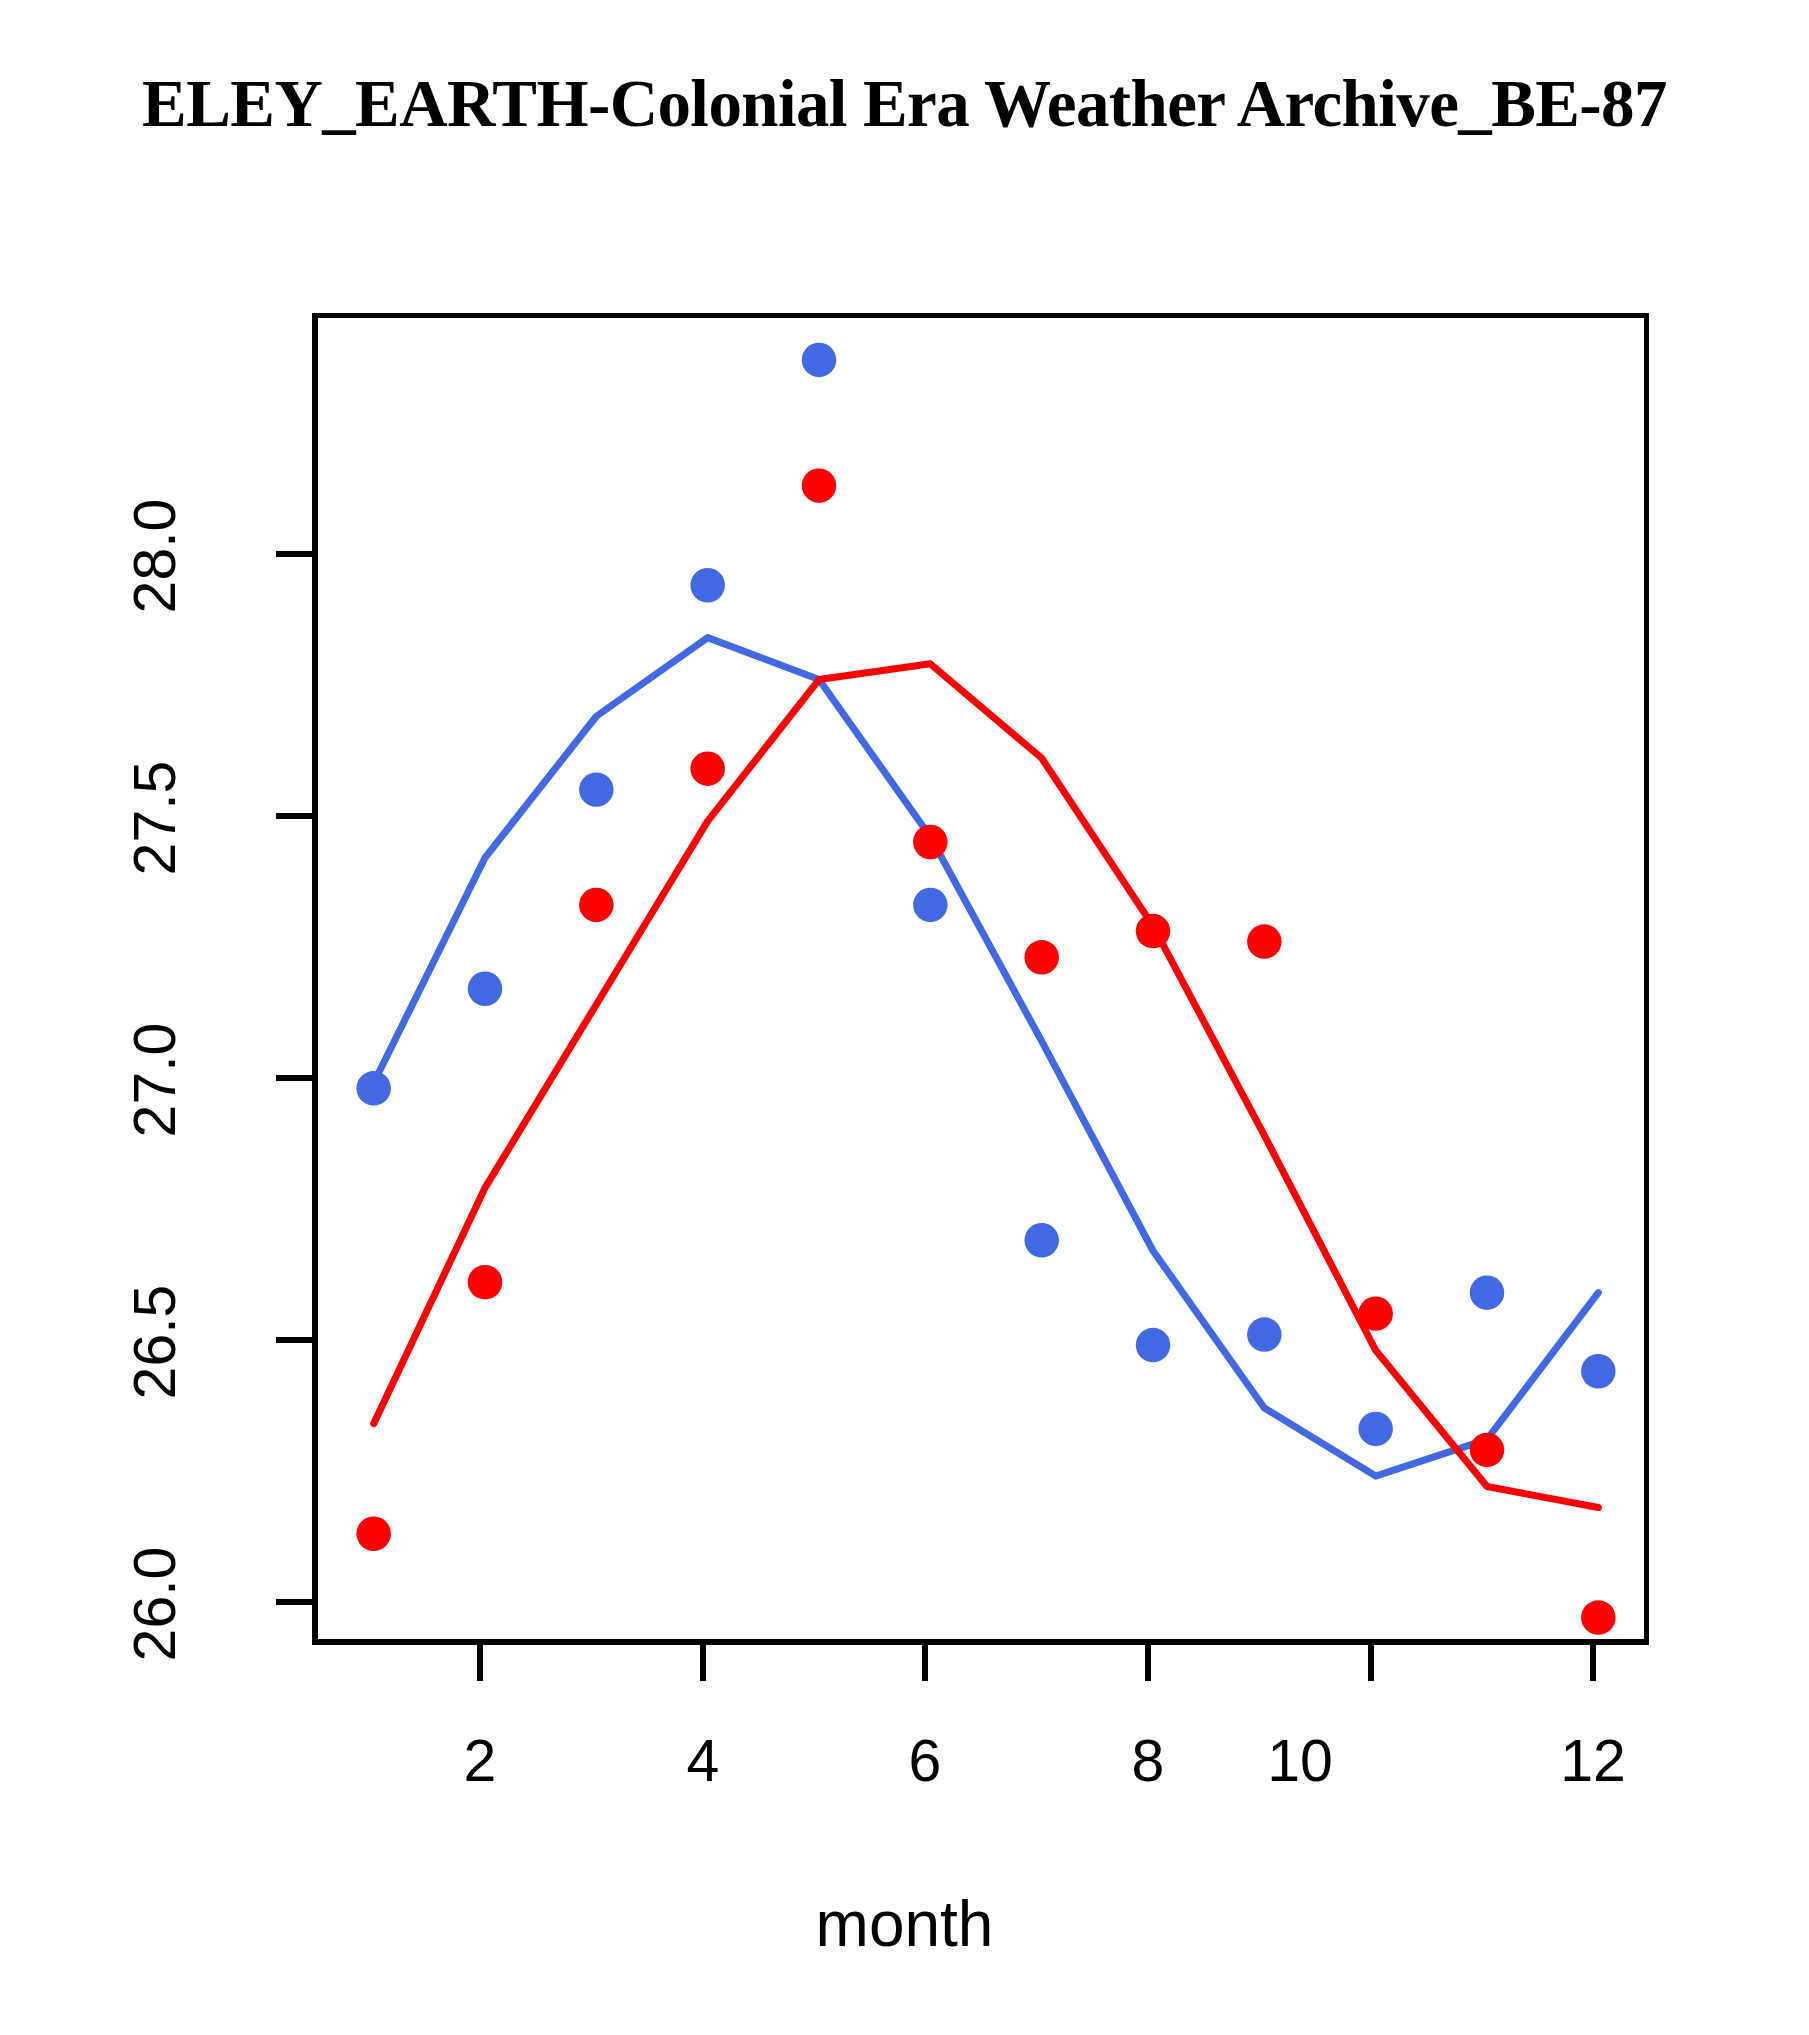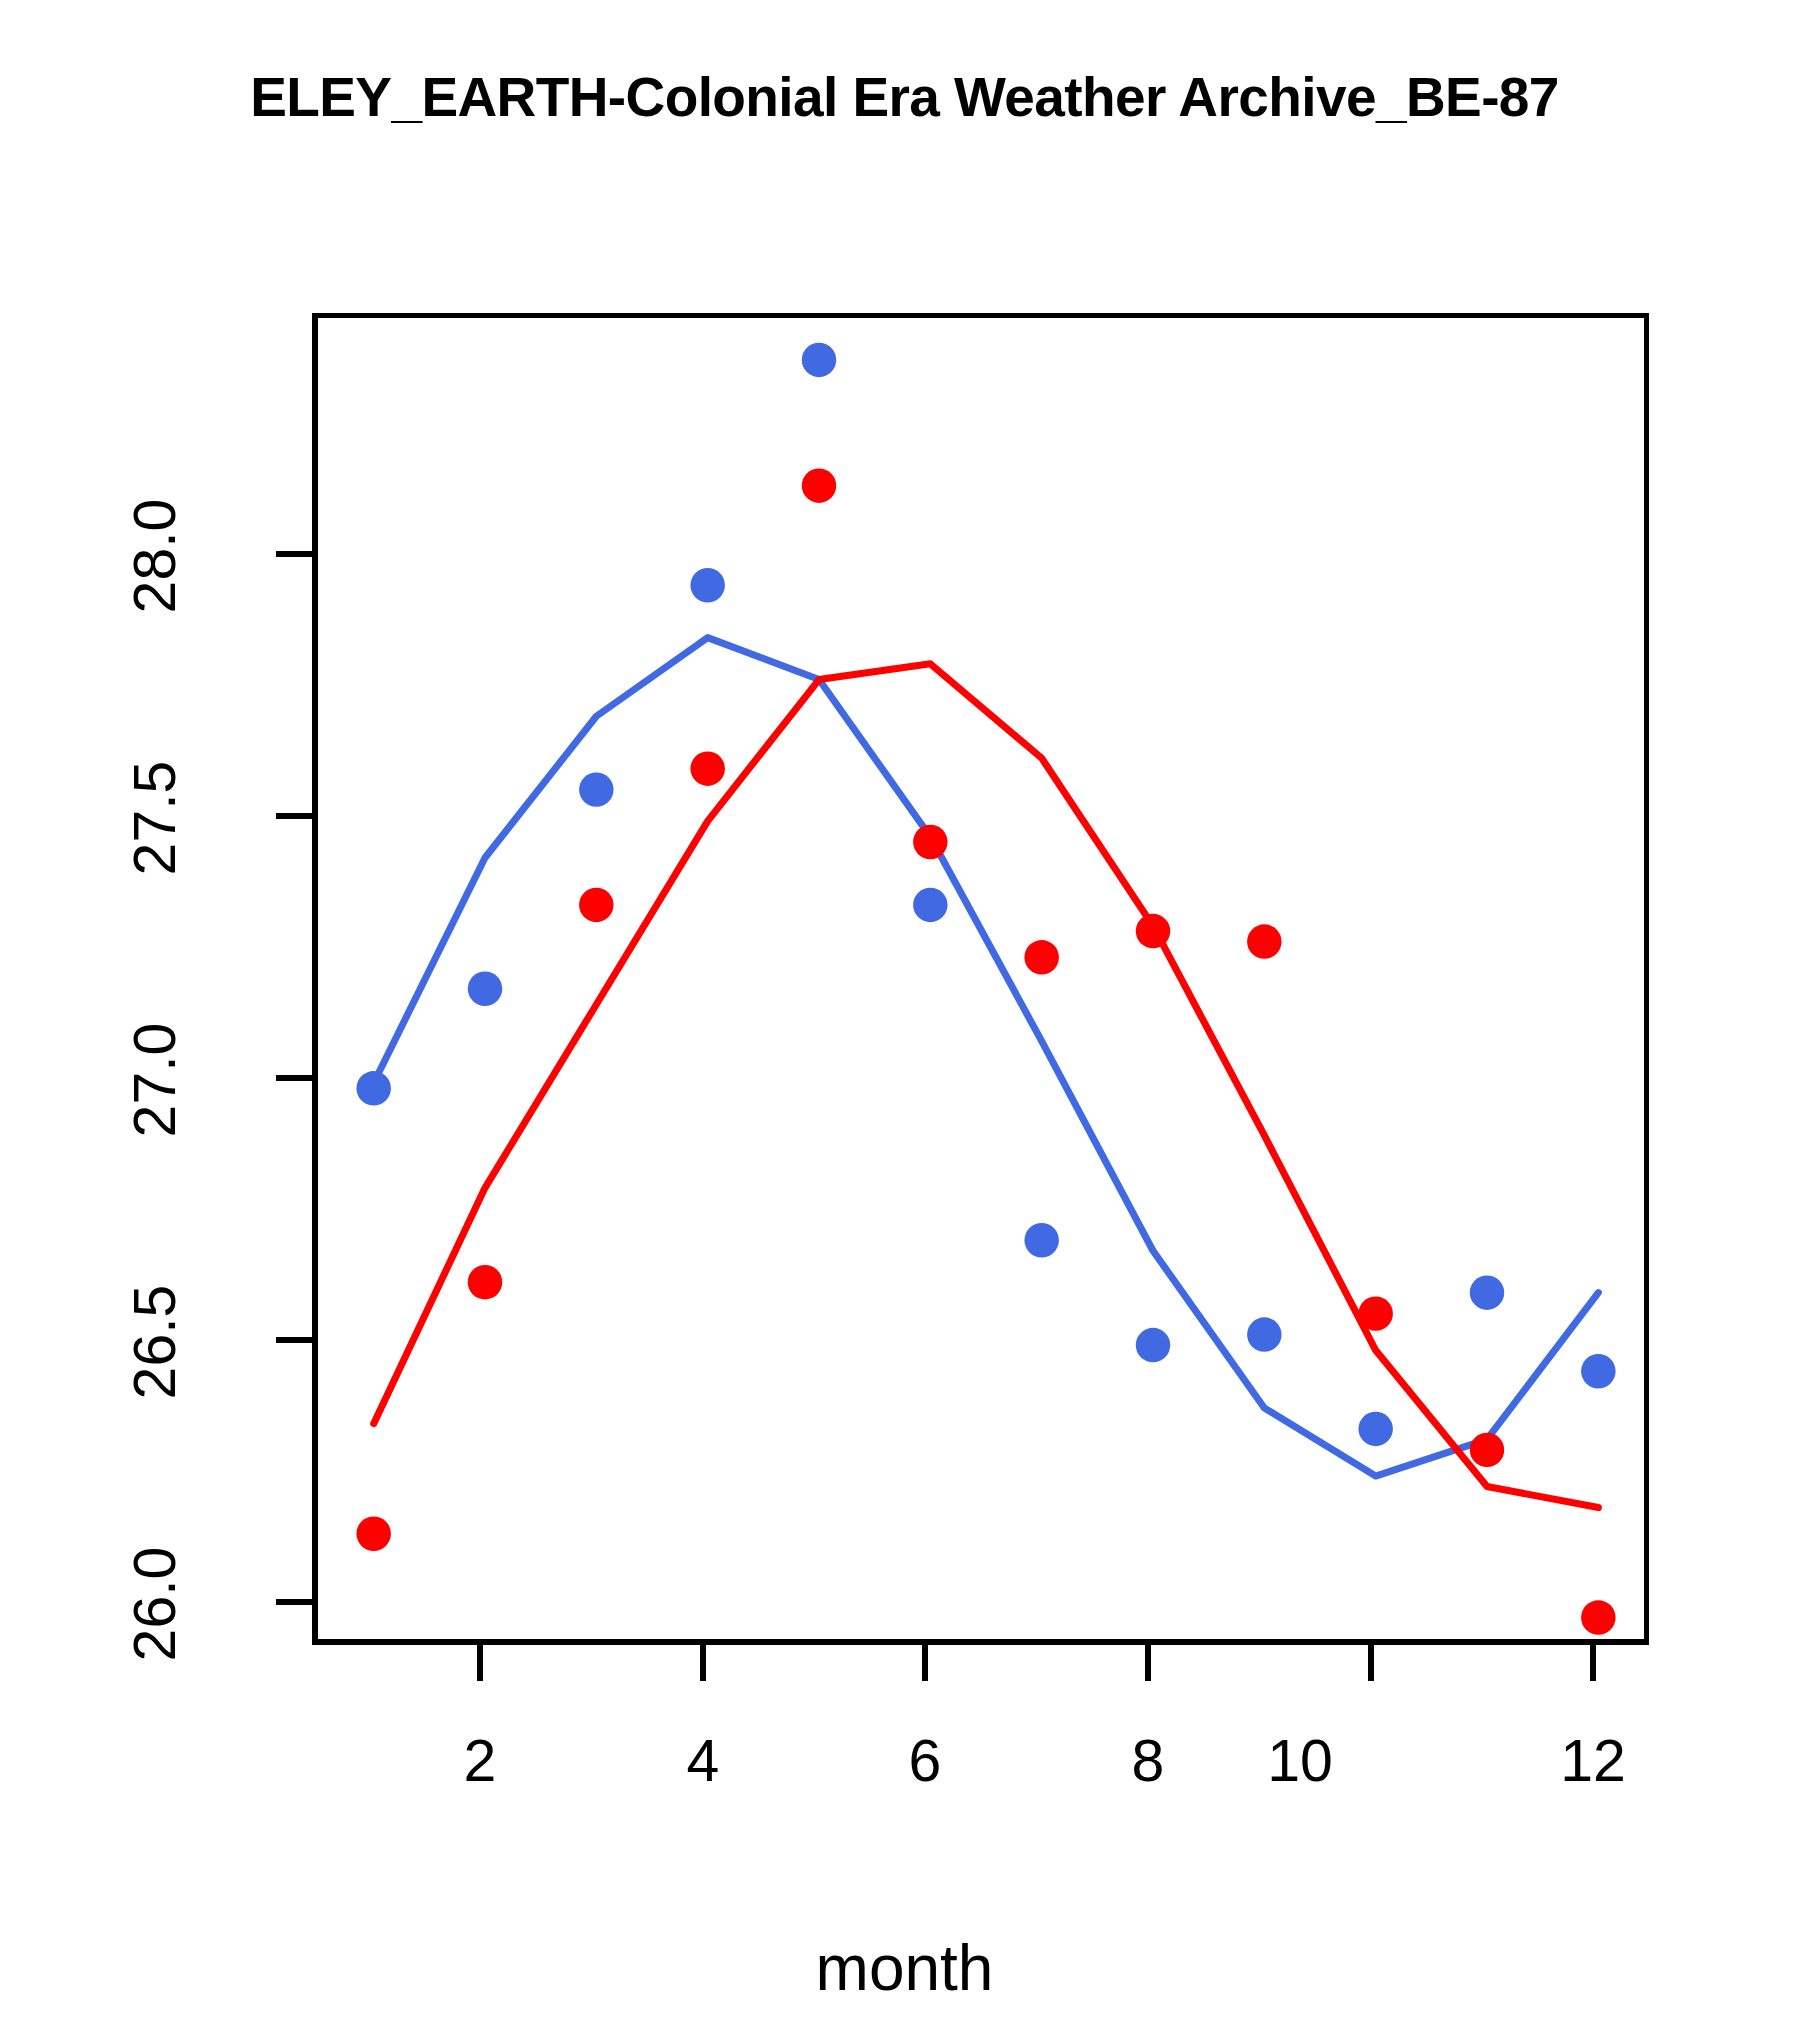--- a/index.html
+++ b/index.html
@@ -6,24 +6,24 @@
   body{width:1809px;height:2035px;font-family:"Liberation Sans",sans-serif;color:#000;overflow:hidden;position:relative;}
   #root{position:absolute;inset:0;background:#fff;}
 
   
   #chart-title{
     position:absolute;
     top:70px;
     left:50%;
     transform:translateX(-50%);
     white-space:nowrap;
-    font-size:55px;
+    font-size:67px;
     font-weight:bold;
     letter-spacing:-0.6px;
-    font-family:Liberation Sans, sans-serif;
+    font-family:Liberation Serif, serif;
     line-height:1;
   }
 
   
   #plot-frame{
     position:absolute;
     left:313px;
     top:313px;
     width:1336px;
     height:1331px;
@@ -60,21 +60,20 @@
   }
 
   #xaxis-title{
     position:absolute;
     top:1887px;
     left:0;
     width:1809px;
     text-align:center;
     font-size:64px;
     font-family:"Liberation Sans",sans-serif;
-    margin-top:44px;
   }
 </style>
 </head>
 <body>
 
 <div id="root">
 
   <div id="chart-title">ELEY_EARTH-Colonial Era Weather Archive_BE-87</div>
 
   <div id="yaxis-line" class="axis-line"></div>

